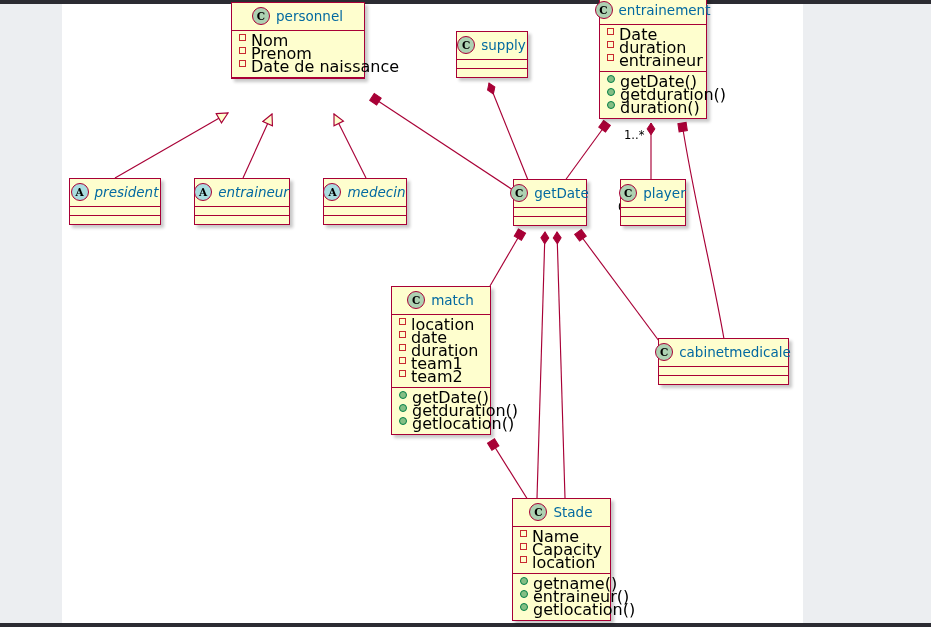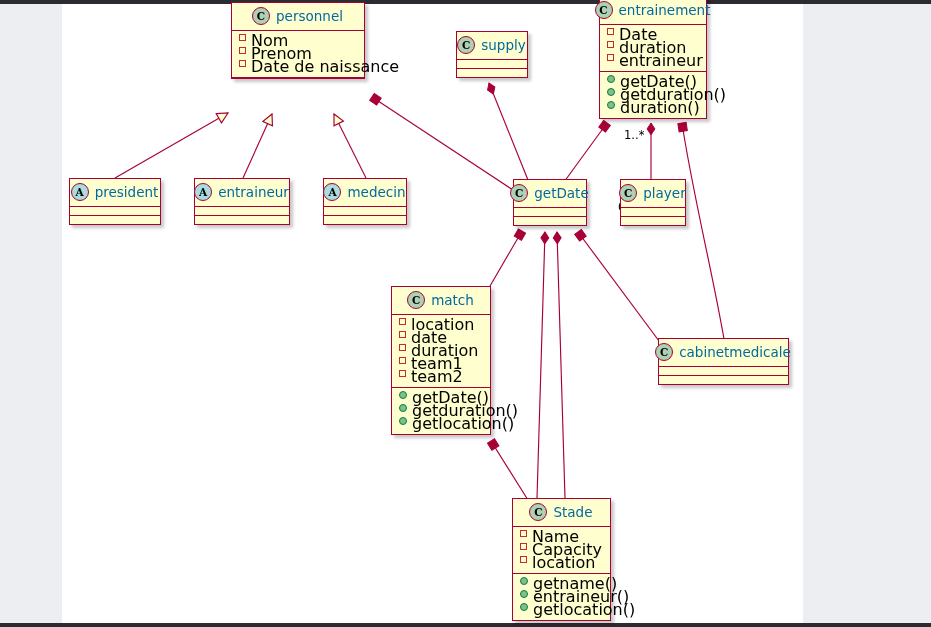--- a/index.html
+++ b/index.html
@@ -73,20 +73,21 @@
     gap: 6px;
     padding: 4px 9px 5px 8px;
     white-space: nowrap;
   }
   .uml .title {
     font-size: 13.5px;
     color: #0369a1;
     line-height: 15px;
   }
   .uml.abstract .title {
+    font-style: italic;
   }
   .badge {
     width: 16px;
     height: 16px;
     border-radius: 50%;
     border: 1px solid #A80036;
     display: inline-flex;
     align-items: center;
     justify-content: center;
     font-size: 10.5px;

